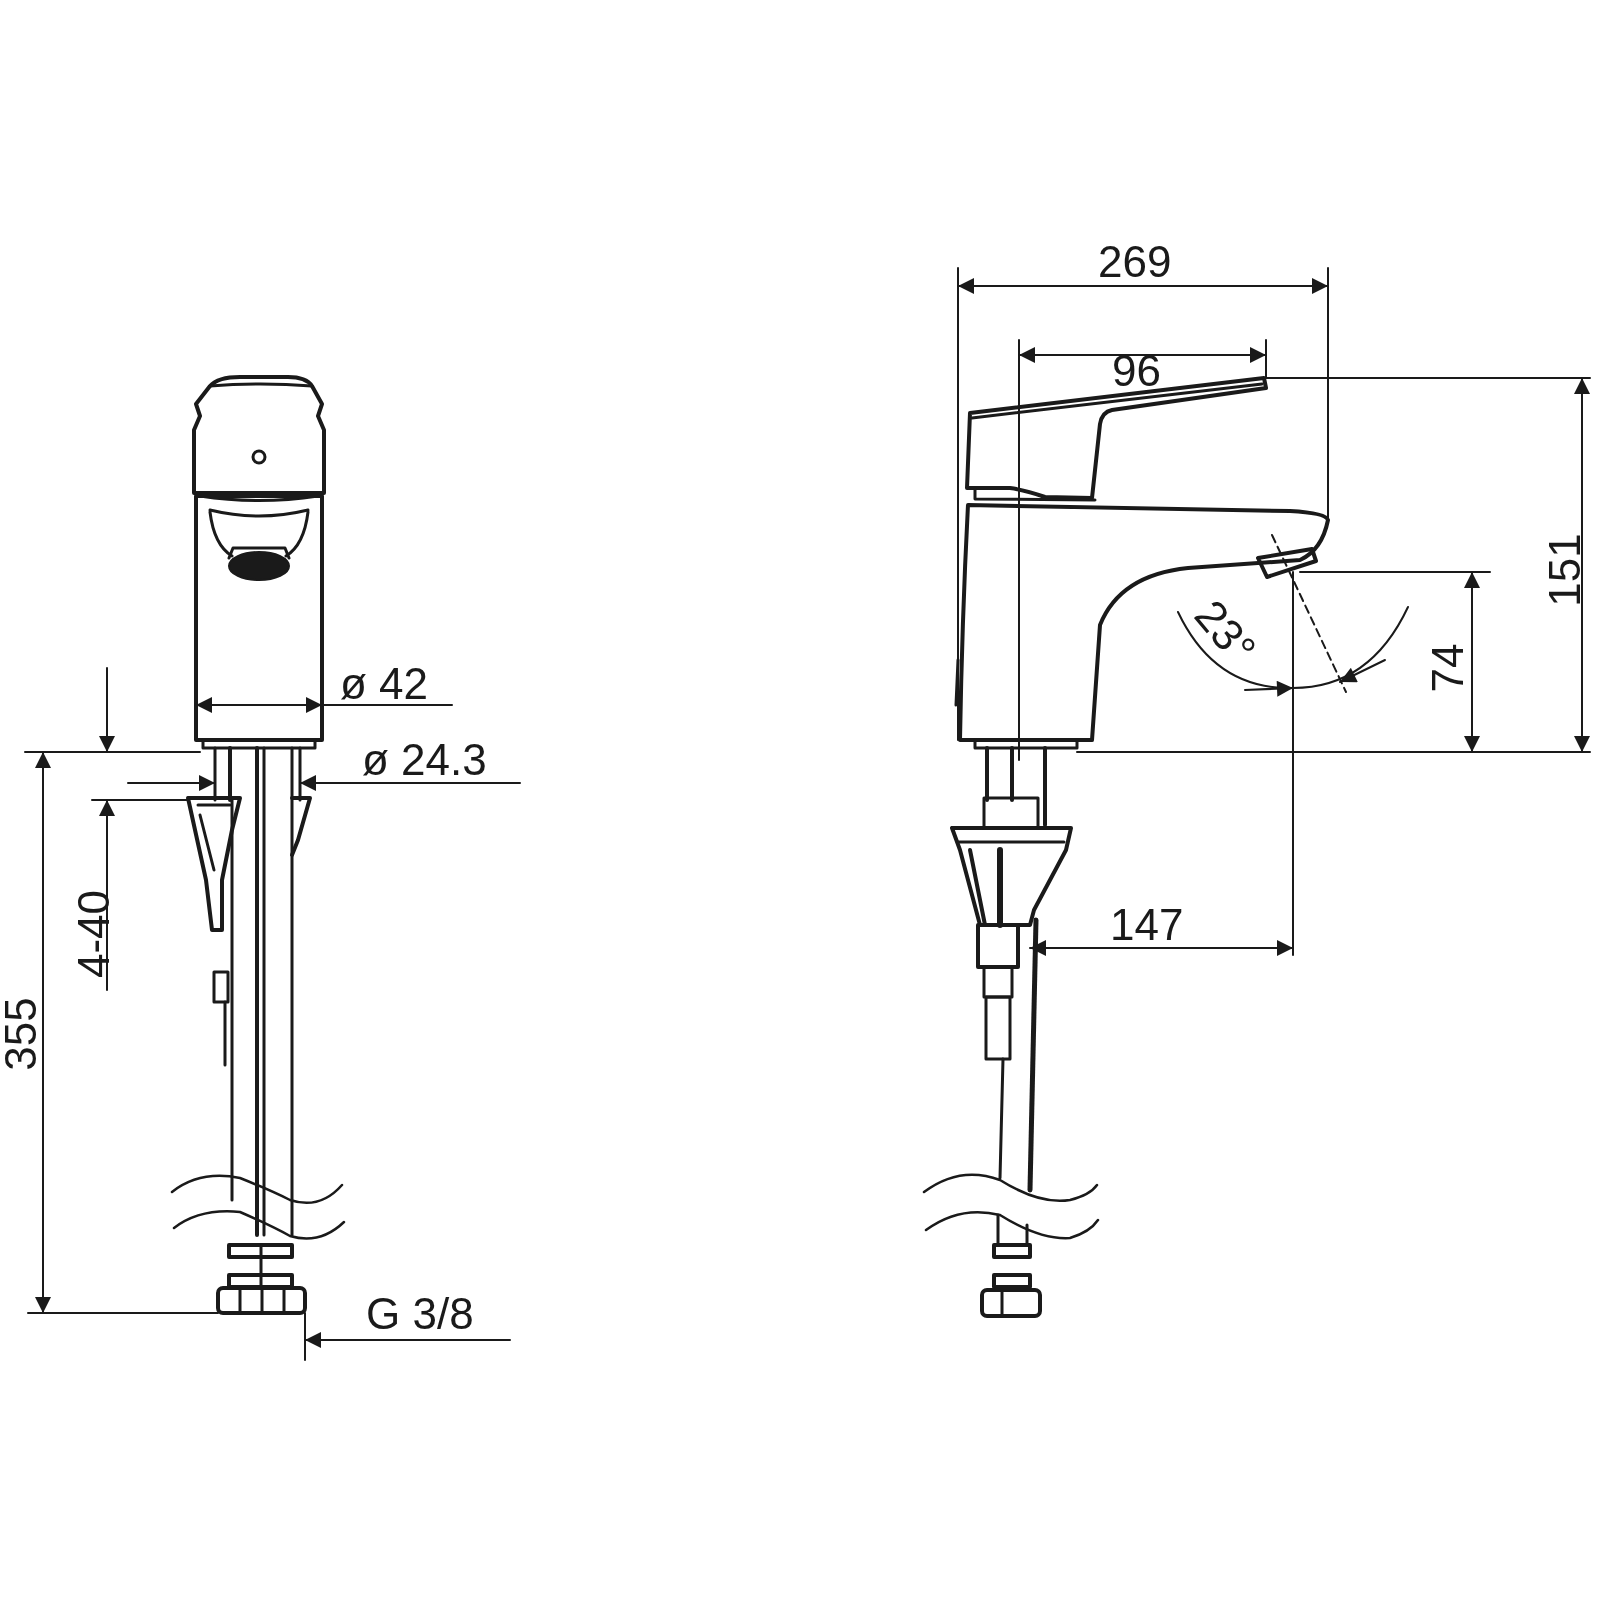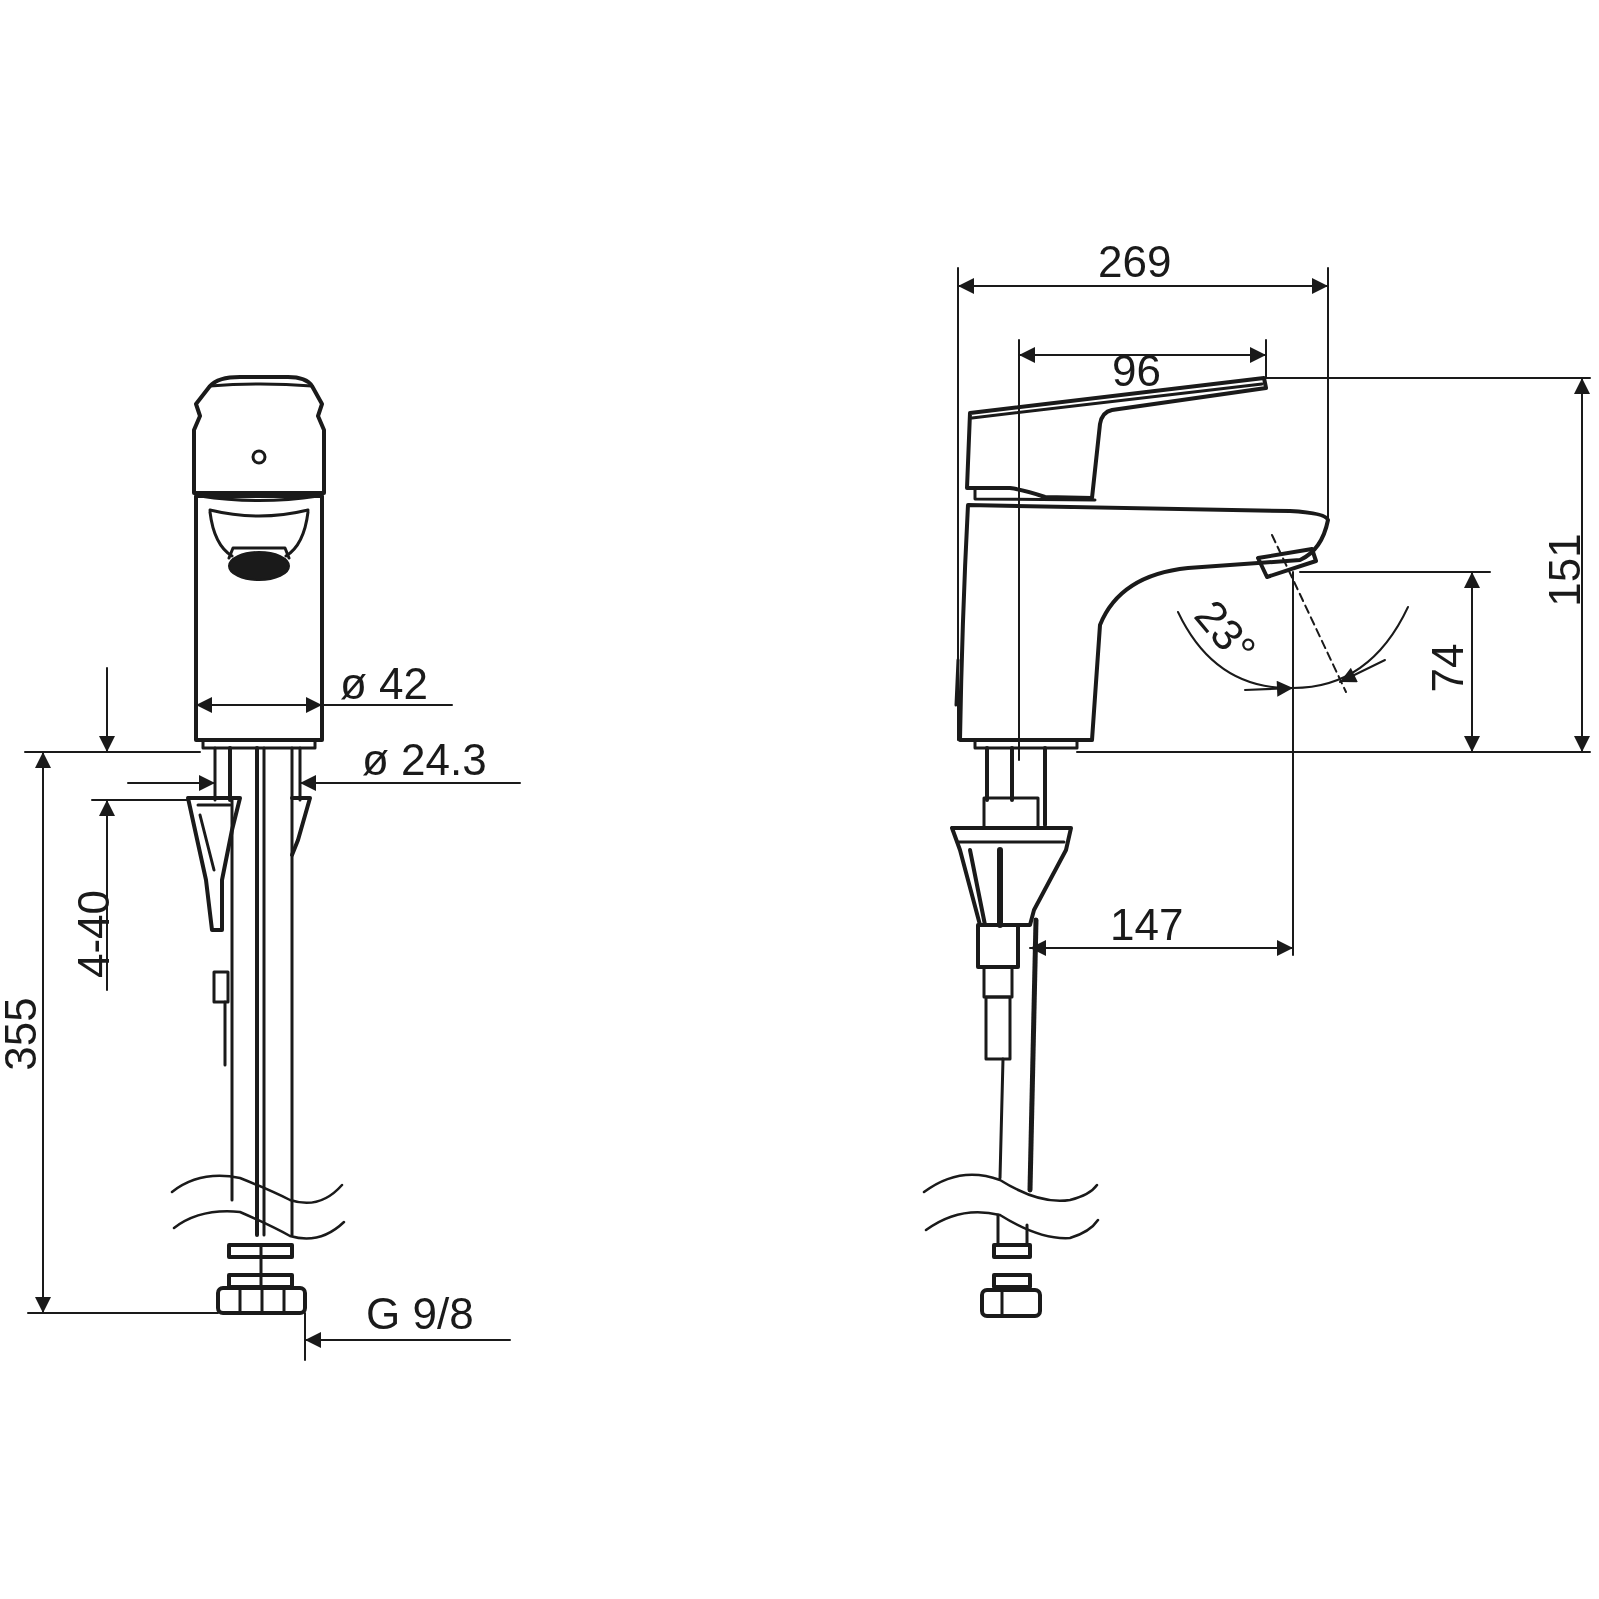--- a/index.html
+++ b/index.html
@@ -157,20 +157,20 @@
       <line x1="1245" y1="690" x2="1293" y2="688" marker-end="url(#ar)"></line>
       <line x1="1385" y1="660" x2="1340" y2="682" marker-end="url(#ar)"></line>
     </g>
   </g>
 </svg>
 
 <div class="lbl" style="left:340px;top:662px;">ø 42</div>
 <div class="lbl" style="left:362px;top:738px;">ø 24.3</div>
 <div class="lbl rot" style="left:50px;top:912px;transform:rotate(-90deg);">4-40</div>
 <div class="lbl rot" style="left:-16px;top:1012px;transform:rotate(-90deg);">355</div>
-<div class="lbl" style="left:366px;top:1292px;">G 9/8</div>
+<div class="lbl" style="left:366px;top:1292px;">G 3/8</div>
 
 <div class="lbl" style="left:1098px;top:240px;">269</div>
 <div class="lbl" style="left:1112px;top:313px;margin-top:36px;">96</div>
 <div class="lbl rot" style="left:1528px;top:548px;transform:rotate(-90deg);">151</div>
 <div class="lbl rot" style="left:1424px;top:646px;transform:rotate(-90deg);">74</div>
 <div class="lbl" style="left:1110px;top:903px;">147</div>
 <div class="lbl rot" style="left:1192px;top:610px;transform:rotate(50deg);">23°</div>
 
 </body></html>

